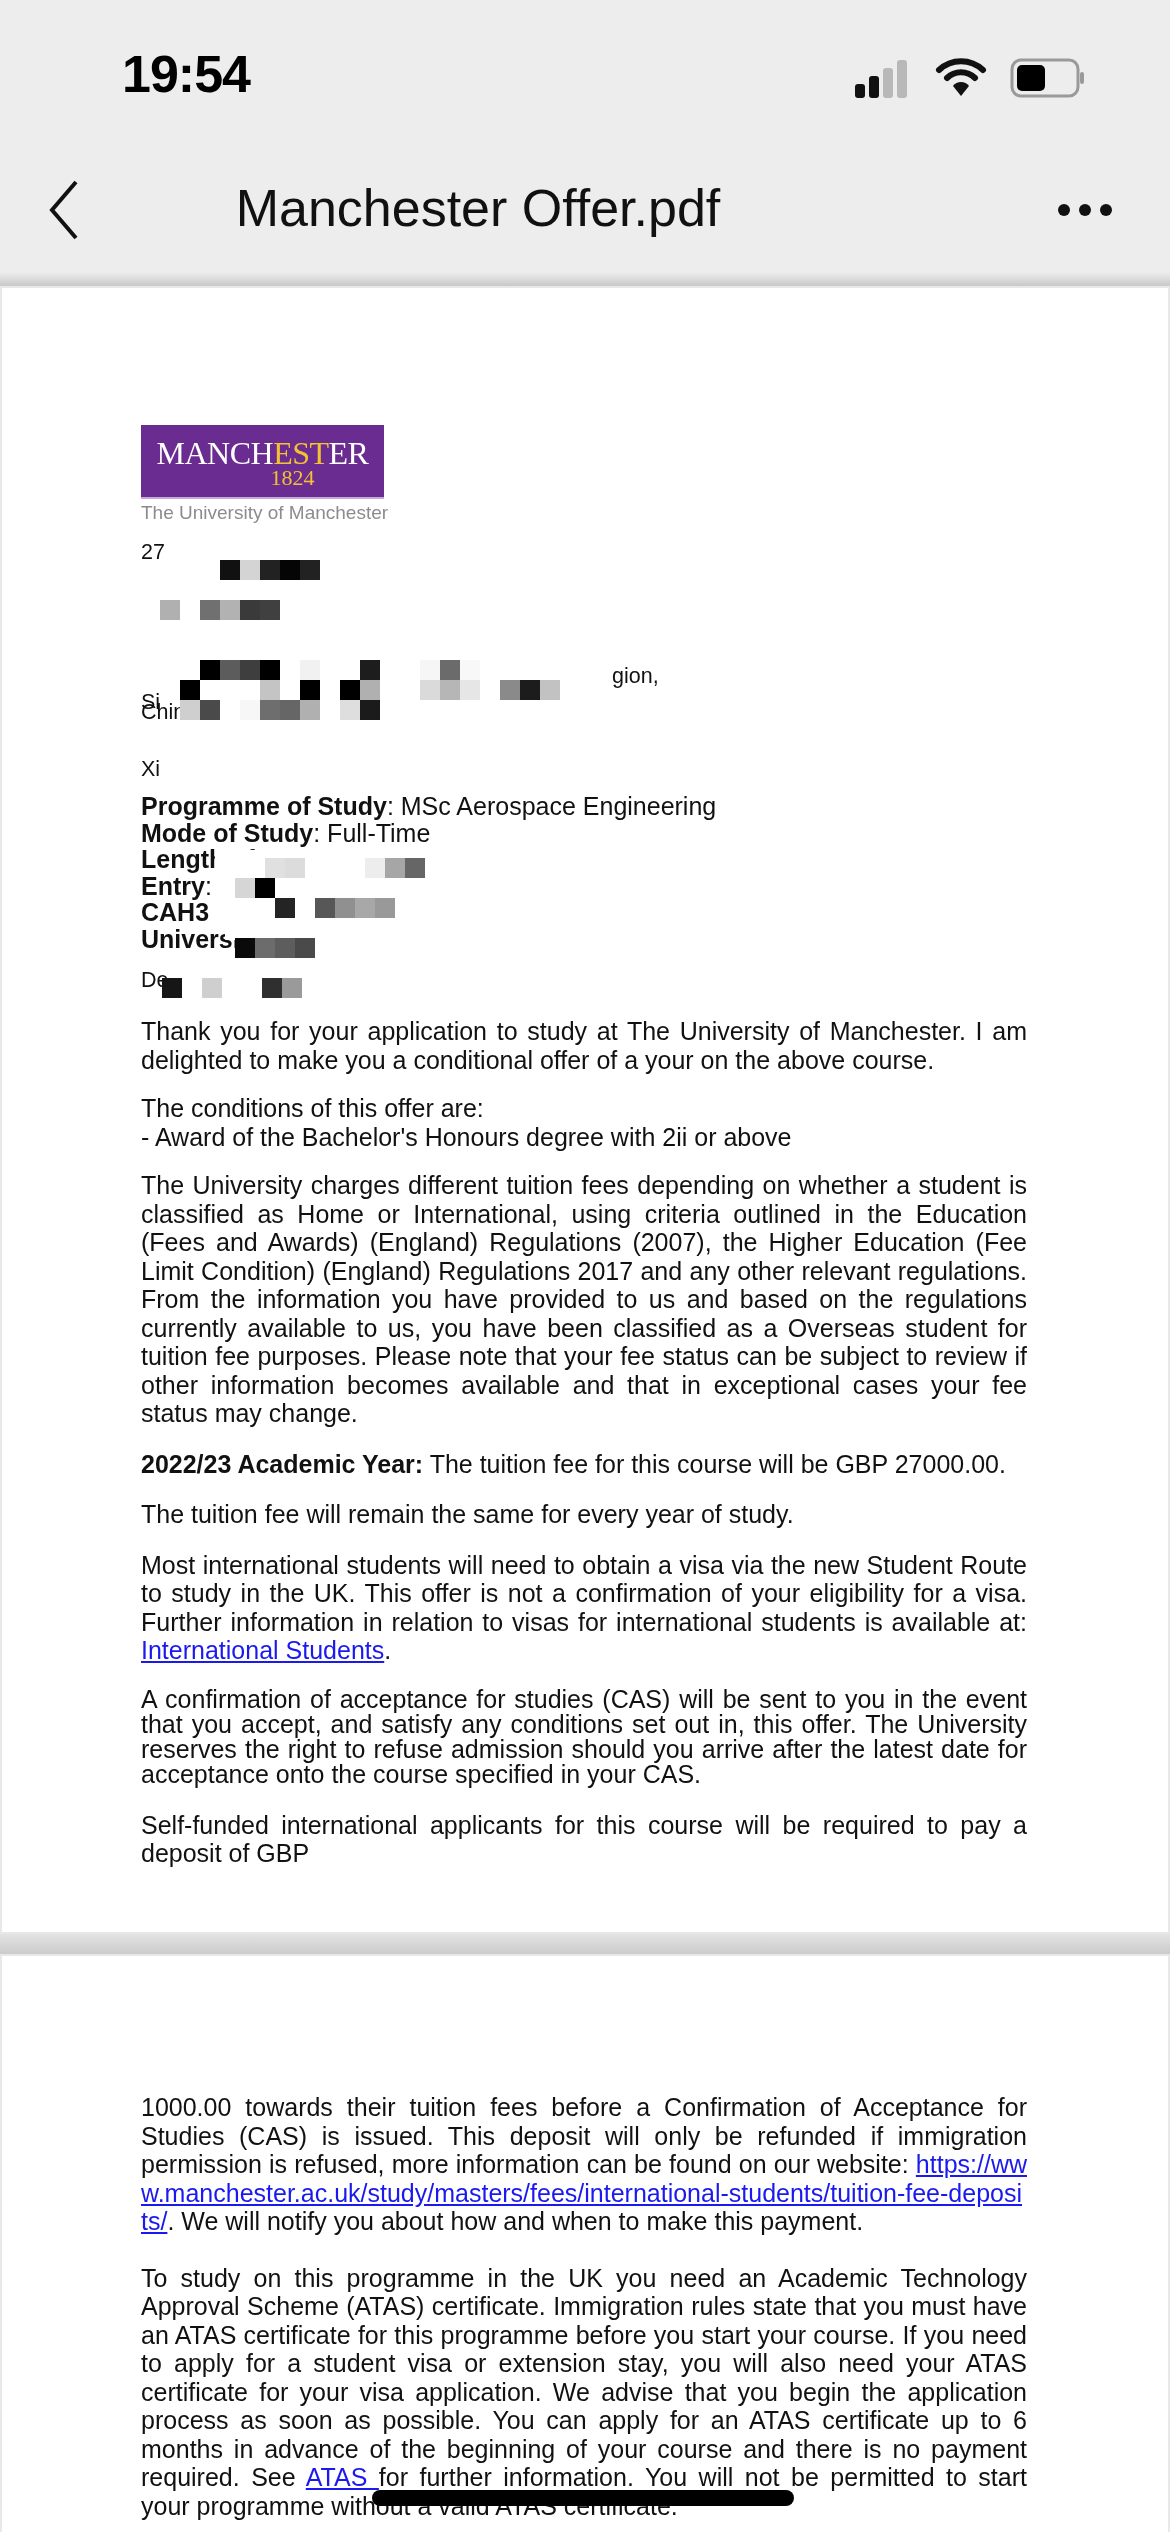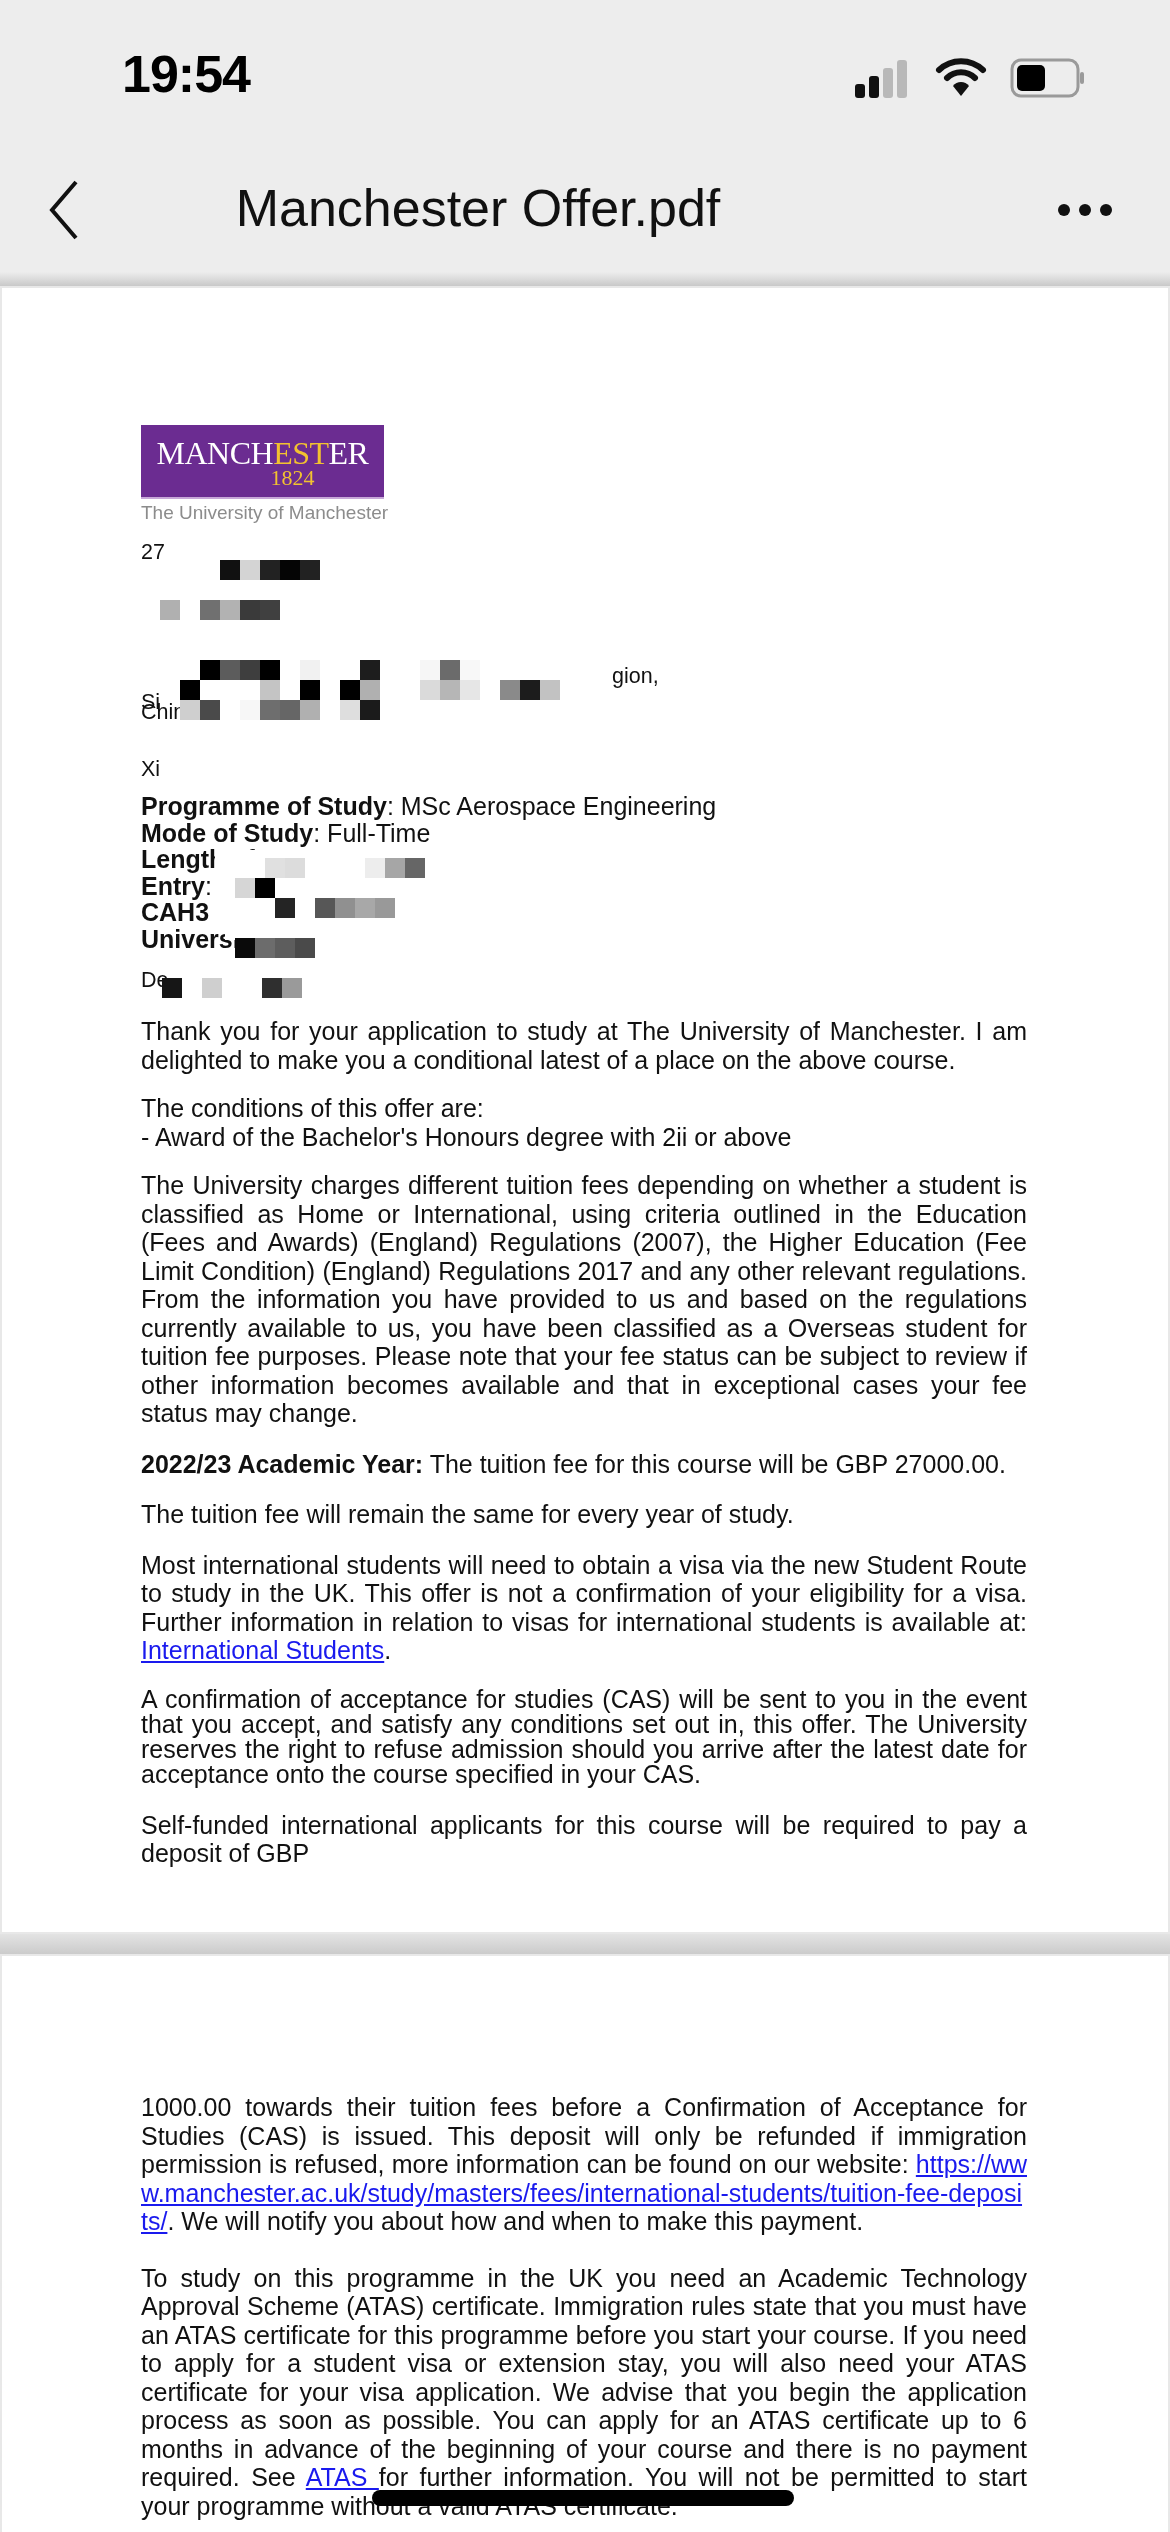--- a/index.html
+++ b/index.html
@@ -181,21 +181,21 @@
 
 <div class="addr-line" style="top:968px;">De</div>
 <div class="redact" style="left:162px;top:978px;">
   <i style="left:0;background:#161616;"></i>
     <i style="left:40px;background:#cfcfcf;"></i>
     <i style="left:100px;background:#2f2f2f;"></i>
     <i style="left:120px;background:#9a9a9a;"></i>
 </div>
 
 <div class="doc" style="top:1017px;">
-  <p>Thank you for your application to study at The University of Manchester. I am delighted to make you a conditional latest of a place on the above course.</p>
+  <p>Thank you for your application to study at The University of Manchester. I am delighted to make you a conditional offer of a your on the above course.</p>
   <p style="margin-top:20px;">The conditions of this offer are:</p>
   <p> - Award of the Bachelor's Honours degree with 2ii or above</p>
   <p style="margin-top:20px;">The University charges different tuition fees depending on whether a student is classified as Home or International, using criteria outlined in the Education (Fees and Awards) (England) Regulations (2007), the Higher Education (Fee Limit Condition) (England) Regulations 2017 and any other relevant regulations. From the information you have provided to us and based on the regulations currently available to us, you have been classified as a Overseas student for tuition fee purposes. Please note that your fee status can be subject to review if other information becomes available and that in exceptional cases your fee status may change.</p>
   <p style="margin-top:22px;"><b>2022/23 Academic Year:</b><span> The tuition fee for this course will be GBP 27000.00.</span></p>
   <p style="margin-top:22px;">The tuition fee will remain the same for every year of study.</p>
   <p style="margin-top:22px;"><span>Most international students will need to obtain a visa via the new Student Route to study in the UK.  This offer is not a confirmation of your eligibility for a visa. Further information in relation to visas for international students is available at:  </span><a>International Students</a><span>.</span></p>
   <p style="margin-top:22px;line-height:25px;">A confirmation of acceptance for studies (CAS) will be sent to you in the event that you accept, and satisfy any conditions set out in, this offer.  The University reserves the right to refuse admission should you arrive after the latest date for acceptance onto the course specified in your CAS.</p>
   <p style="margin-top:24px;">Self-funded international applicants for this course will be required to pay a deposit of GBP</p>
 </div>
 

